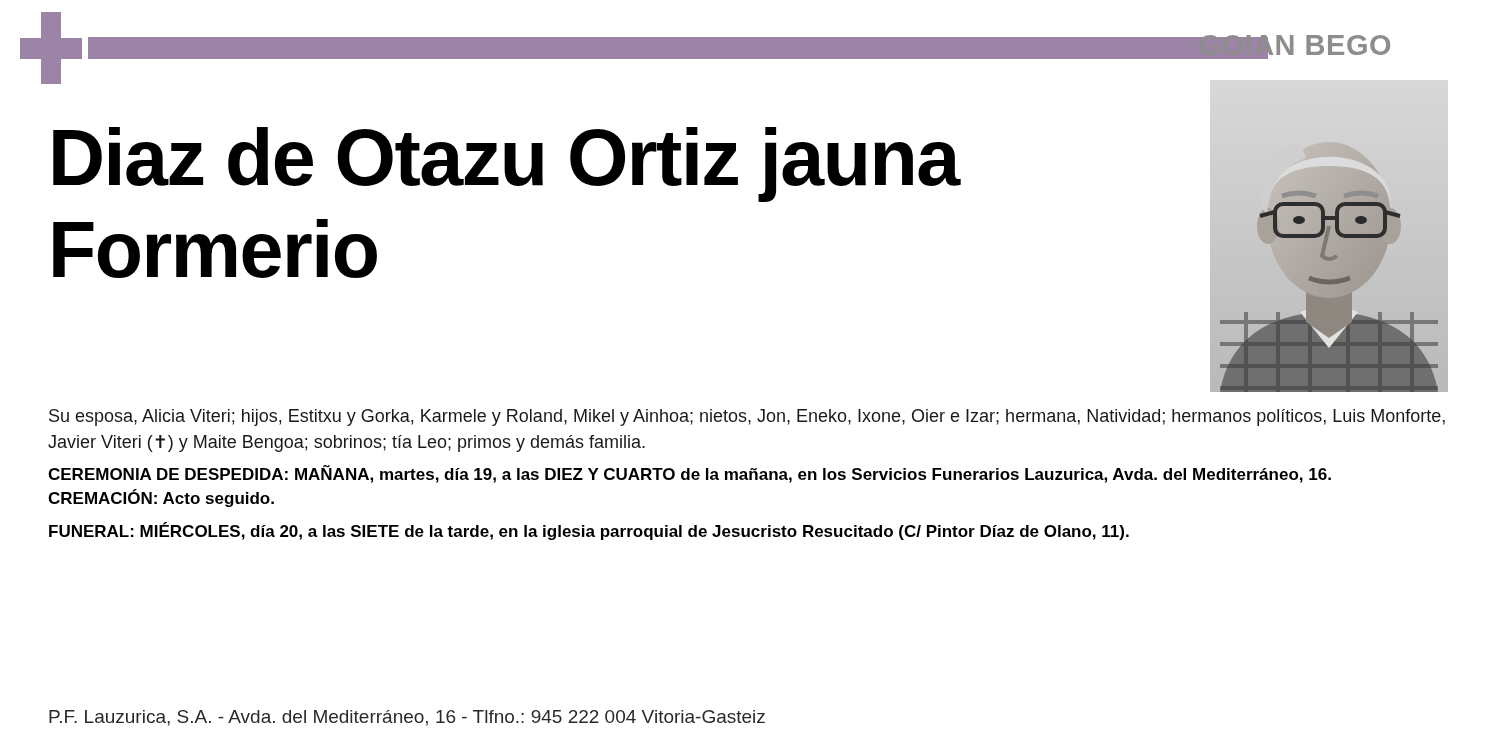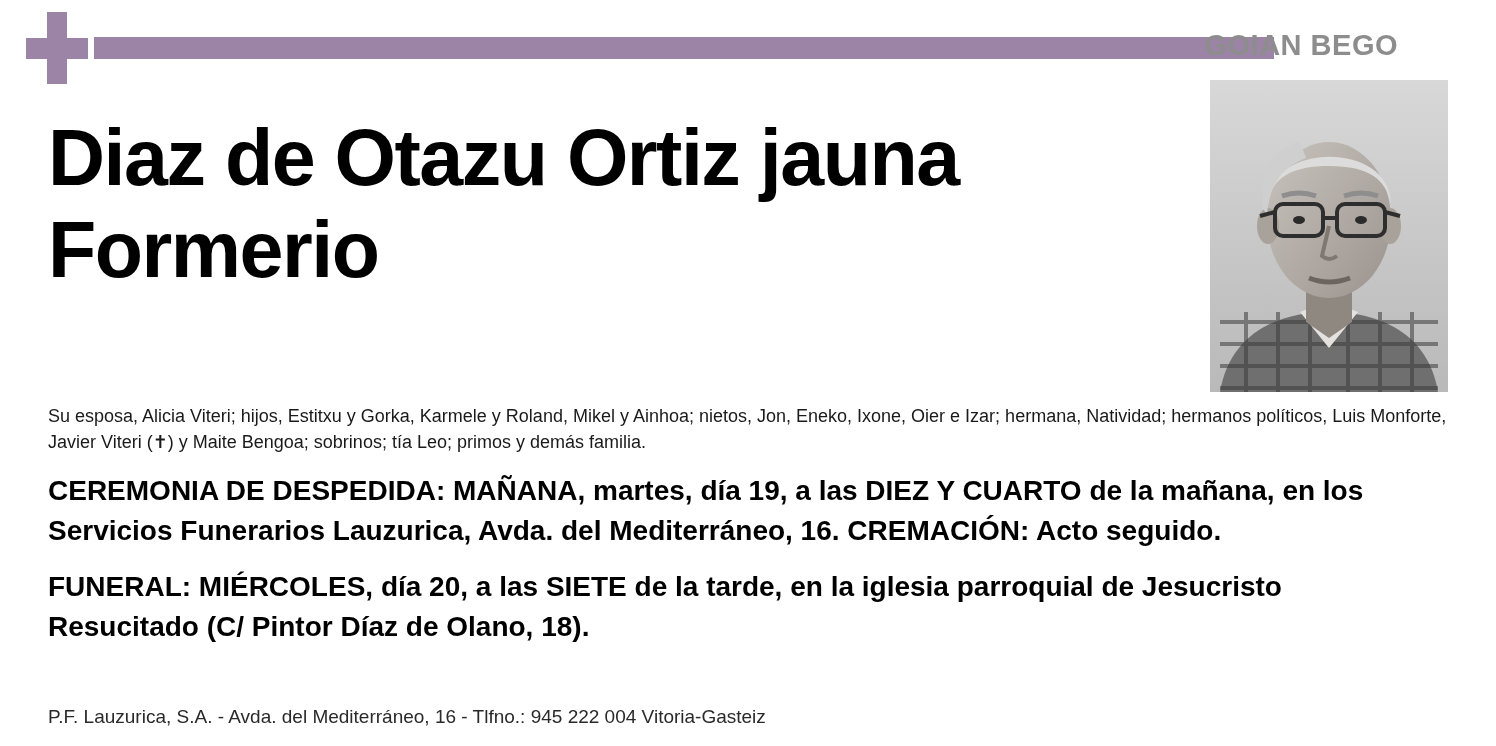--- a/index.html
+++ b/index.html
@@ -16,21 +16,21 @@
     width: 1496px;
     height: 746px;
     box-sizing: border-box;
     background: #ffffff;
     overflow: hidden;
   }
 
   
   .banner {
     position: absolute;
-    left: 6px;
+    left: 0;
     top: 0;
     width: 1416px;
     height: 96px;
   }
   .cross {
     position: absolute;
     left: 20px;
     top: 12px;
     width: 62px;
     height: 72px;
@@ -107,25 +107,25 @@
     width: 1402px;
   }
   .family {
     font-size: 18px;
     line-height: 1.42;
     color: #1a1a1a;
     margin: 0 0 6px 0;
     max-width: 1400px;
   }
   .detail {
-    font-size: 28px;
+    font-size: 17px;
     line-height: 1.43;
     font-weight: bold;
     color: #000000;
-    margin: 16px 0 6px 0;
+    margin: 8px 0 6px 0;
     max-width: 1370px;
   }
   .footer-note {
     position: absolute;
     left: 48px;
     bottom: 18px;
     font-size: 19px;
     color: #2a2a2a;
     white-space: nowrap;
     text-align: center;
@@ -207,18 +207,18 @@
   </div>
 
   <div class="name-block">
     <div class="name-line">Diaz de Otazu Ortiz jauna</div>
     <div class="name-line">Formerio</div>
   </div>
 
   <div class="body-block">
     <p class="family">Su esposa, Alicia Viteri; hijos, Estitxu y Gorka, Karmele y Roland, Mikel y Ainhoa; nietos, Jon, Eneko, Ixone, Oier e Izar; hermana, Natividad; hermanos políticos, Luis Monforte, Javier Viteri (✝) y Maite Bengoa; sobrinos; tía Leo; primos y demás familia.</p>
     <p class="detail">CEREMONIA DE DESPEDIDA: MAÑANA, martes, día 19, a las DIEZ Y CUARTO de la mañana, en los Servicios Funerarios Lauzurica, Avda. del Mediterráneo, 16. CREMACIÓN: Acto seguido.</p>
-    <p class="detail">FUNERAL: MIÉRCOLES, día 20, a las SIETE de la tarde, en la iglesia parroquial de Jesucristo Resucitado (C/ Pintor Díaz de Olano, 18).</p>
+    <p class="detail">FUNERAL: MIÉRCOLES, día 20, a las SIETE de la tarde, en la iglesia parroquial de Jesucristo Resucitado (C/ Pintor Díaz de Olano, 11).</p>
   </div>
 
   <div class="footer-note">P.F. Lauzurica, S.A. - Avda. del Mediterráneo, 16 - Tlfno.: 945 222 004 Vitoria-Gasteiz</div>
 
 </div>
 
 </body></html>

